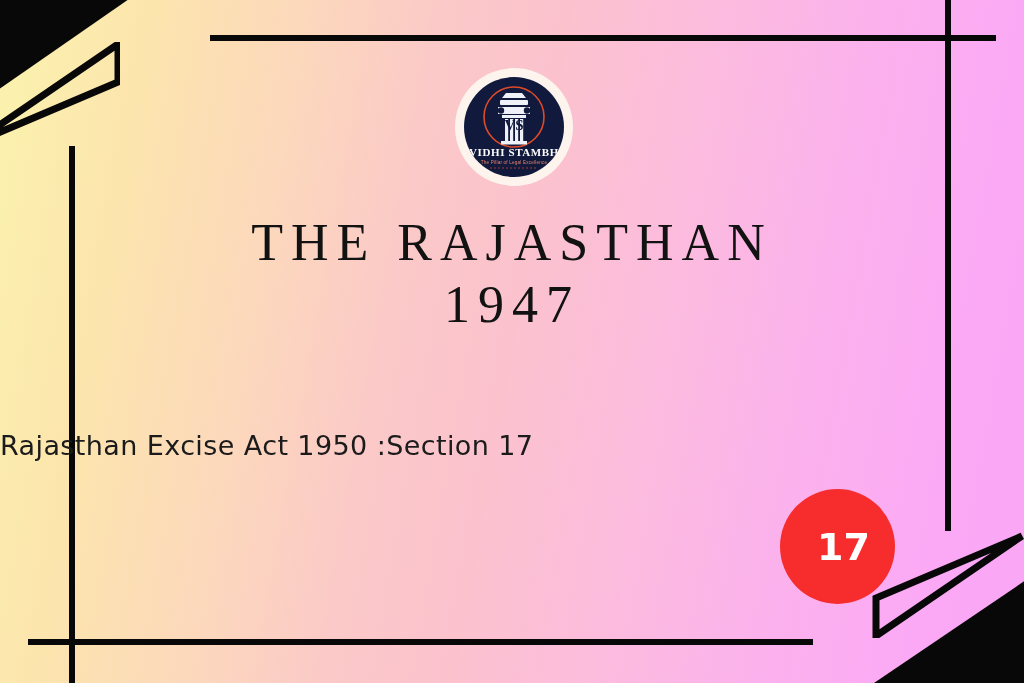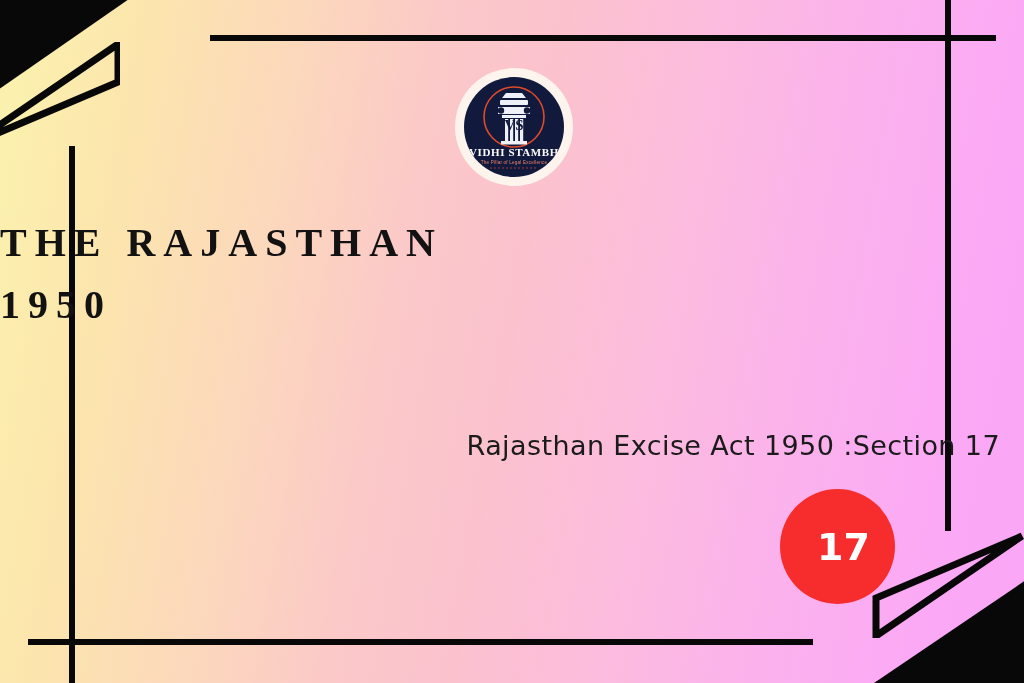--- a/index.html
+++ b/index.html
@@ -89,39 +89,40 @@
     position: absolute;
     left: 0; top: 0;
   }
 
   
   .headline {
     position: absolute;
     left: 0;
     top: 212px;
     width: 1024px;
+    text-align: center;
     font-family: "Liberation Serif", "DejaVu Serif", serif;
-    font-weight: bold;
-    font-size: 40px;
+    font-weight: normal;
+    font-size: 52px;
     line-height: 62px;
     letter-spacing: 8px;
     color: #121212;
   }
   .headline .ln {
     display: block;
     white-space: pre;
   }
 
   
   .subtitle {
     position: absolute;
     left: 0;
     top: 430px;
     width: 1000px;
-    text-align: right;
+    text-align: left;
     font-family: "DejaVu Sans", sans-serif;
     font-size: 27px;
     font-weight: 400;
     letter-spacing: 0.4px;
     color: #1b1b1b;
   }
 
   
   .badge {
     position: absolute;
@@ -196,21 +197,21 @@
 
         <text x="50" y="87" font-family="Liberation Sans, sans-serif" font-size="4.6" fill="#e8806a" text-anchor="middle" letter-spacing="0.2">The Pillar of Legal Excellence</text>
 
         <line x1="26" y1="91" x2="74" y2="91" stroke="#e04a28" stroke-width="0.7" stroke-dasharray="2 2"></line>
       </svg>
     </div>
   </div>
 
   <div class="headline">
     <span class="ln">THE RAJASTHAN</span>
-    <span class="ln">1950</span>
+    <span class="ln">1947</span>
   </div>
 
   <div class="subtitle">Rajasthan Excise Act 1950 :Section 17</div>
 
   <div class="badge">
     <span class="badge-num">17</span>
   </div>
 
 </div>
 

